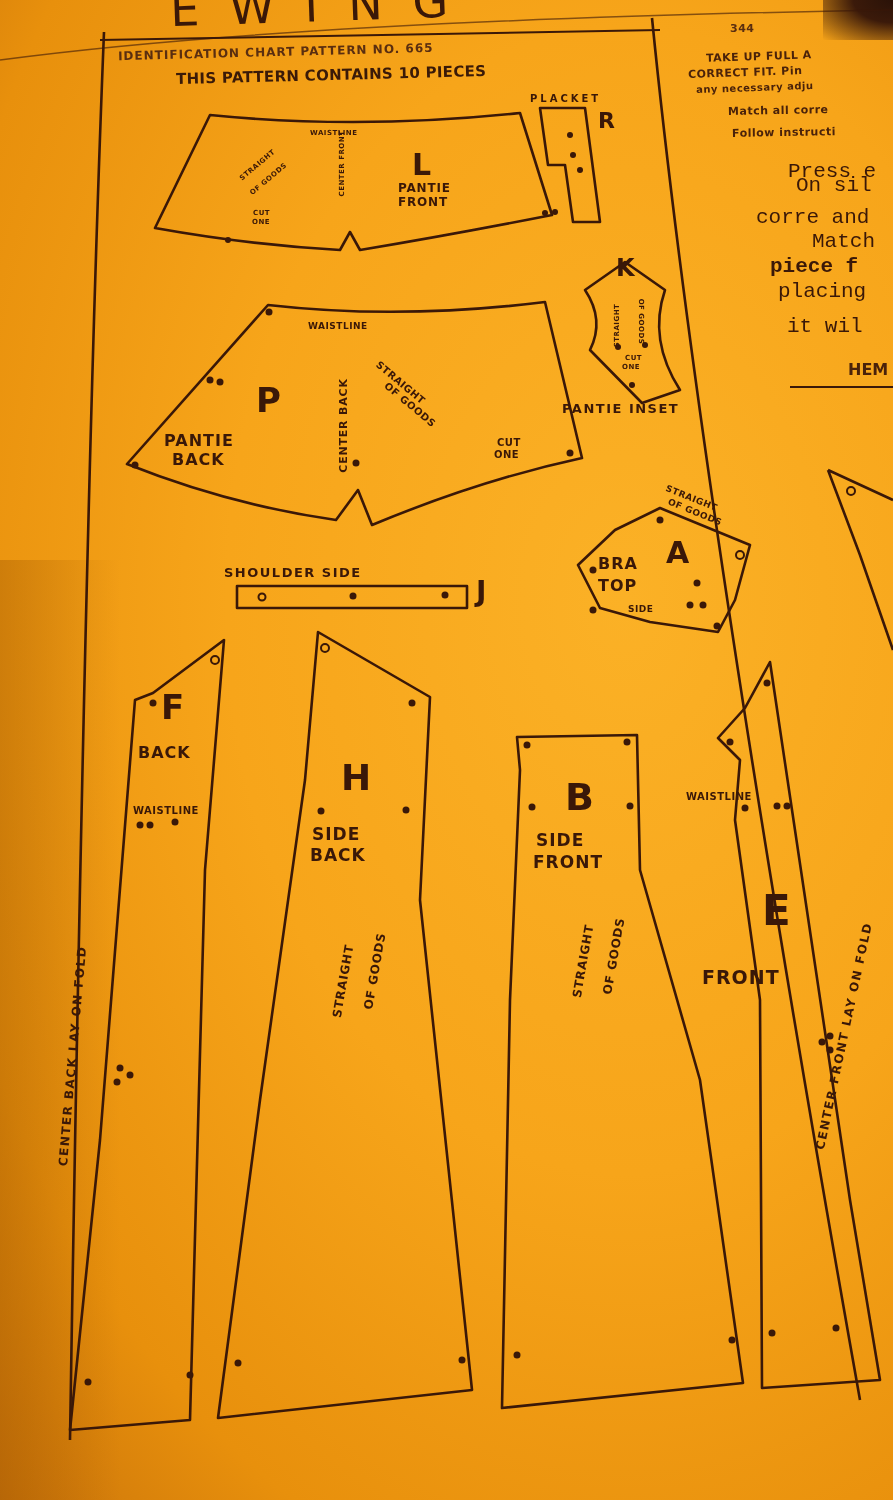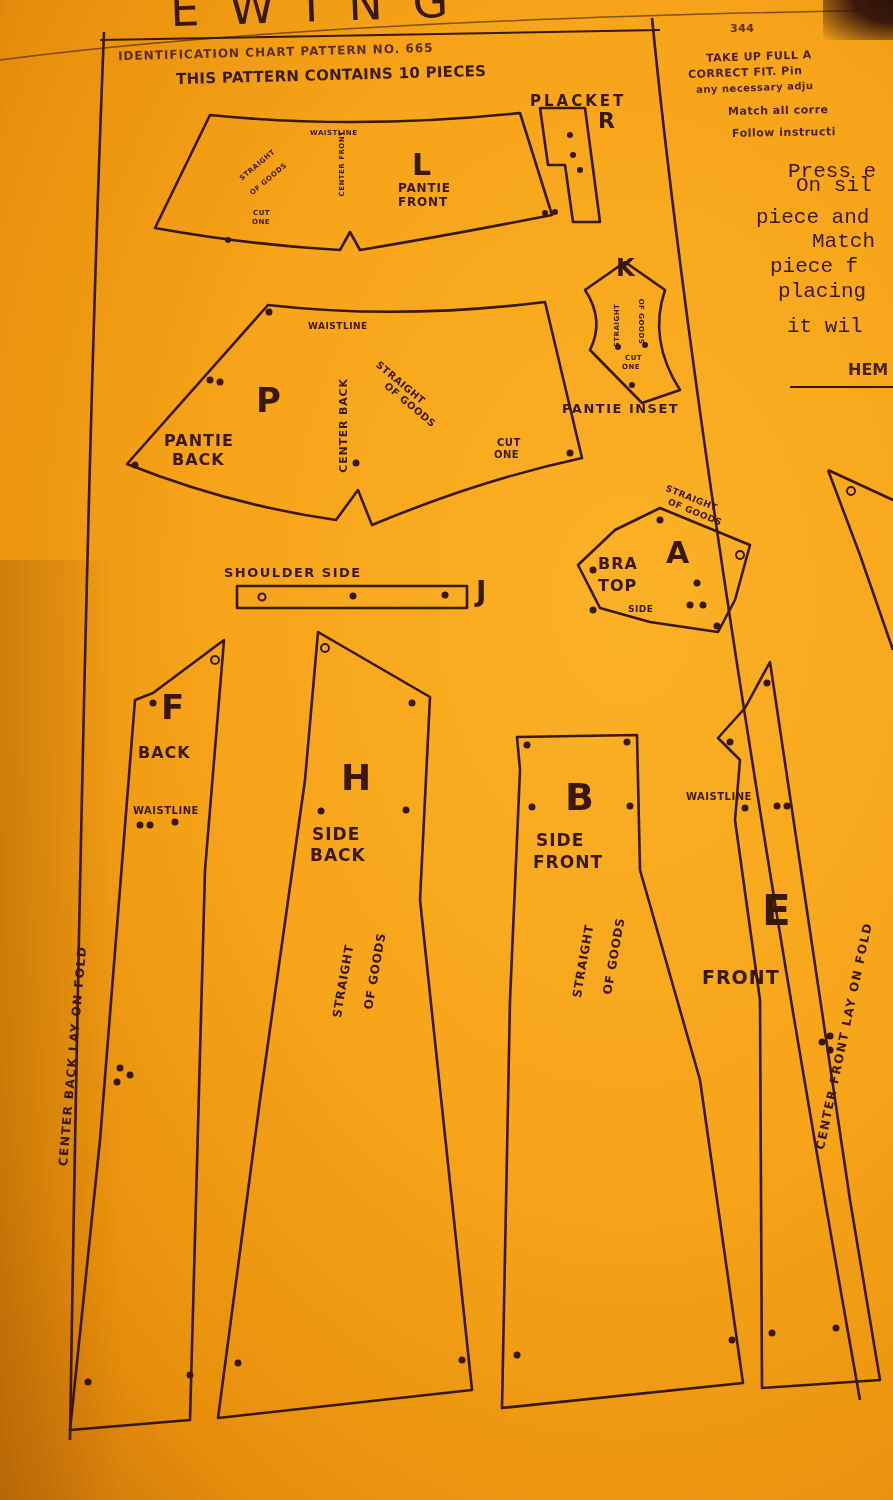--- a/index.html
+++ b/index.html
@@ -164,39 +164,39 @@
 
 <div class="instr small" style="left:730px;top:22px;color:#5a2e10;">344</div>
 <div class="instr small" style="left:706px;top:50px;transform:rotate(-2deg);">TAKE UP FULL A</div>
 <div class="instr small" style="left:688px;top:66px;transform:rotate(-2deg);">CORRECT FIT. Pin</div>
 <div class="instr small" style="left:696px;top:82px;font-size:10px;transform:rotate(-2deg);">any necessary adju</div>
 <div class="instr small" style="left:728px;top:104px;transform:rotate(-1deg);">Match all corre</div>
 <div class="instr small" style="left:732px;top:126px;transform:rotate(-1deg);">Follow instructi</div>
 
 <div class="instr mono" style="left:788px;top:160px;">Press e</div>
 <div class="instr mono" style="left:796px;top:174px;">On sil</div>
-<div class="instr mono" style="left:756px;top:206px;">piece and</div>
+<div class="instr mono" style="left:756px;top:206px;">corre and</div>
 <div class="instr mono" style="left:812px;top:230px;">Match</div>
-<div class="instr mono" style="left:770px;top:255px;">piece f</div>
+<div class="instr mono" style="left:770px;top:255px;font-weight:bold;">piece f</div>
 <div class="instr mono" style="left:778px;top:280px;">placing</div>
 <div class="instr mono" style="left:787px;top:315px;">it wil</div>
 <div class="instr" style="left:848px;top:360px;font-size:16px;font-weight:bold;">HEM</div>
 <div class="hem-rule"></div>
 
 <div class="piece-text big-letter" style="left:412px;top:150px;font-size:30px;">L</div>
 <div class="piece-text sm" style="left:398px;top:182px;">PANTIE</div>
 <div class="piece-text sm" style="left:398px;top:196px;">FRONT</div>
 <div class="piece-text tiny" style="left:310px;top:130px;font-size:7px;">WAISTLINE</div>
 <div class="piece-text tiny" style="left:236px;top:162px;font-size:7px;transform:rotate(-40deg);">STRAIGHT</div>
 <div class="piece-text tiny" style="left:246px;top:176px;font-size:7px;transform:rotate(-40deg);">OF GOODS</div>
 <div class="piece-text tiny" style="left:310px;top:160px;font-size:7px;transform:rotate(-90deg);">CENTER FRONT</div>
 <div class="piece-text tiny" style="left:253px;top:210px;font-size:7px;">CUT</div>
 <div class="piece-text tiny" style="left:252px;top:219px;font-size:7px;">ONE</div>
 
-<div class="piece-text tiny" style="left:530px;top:94px;font-size:15px;letter-spacing:3px;">PLACKET</div>
+<div class="piece-text tiny" style="left:530px;top:94px;font-size:10px;letter-spacing:3px;">PLACKET</div>
 <div class="piece-text" style="left:598px;top:110px;font-size:22px;font-weight:bold;">R</div>
 
 <div class="piece-text big-letter" style="left:256px;top:383px;font-size:34px;">P</div>
 <div class="piece-text label" style="left:164px;top:433px;font-size:16px;">PANTIE</div>
 <div class="piece-text label" style="left:172px;top:452px;font-size:16px;">BACK</div>
 <div class="piece-text tiny" style="left:308px;top:322px;">WAISTLINE</div>
 <div class="piece-text sm" style="left:296px;top:420px;transform:rotate(-90deg);font-size:11px;">CENTER BACK</div>
 <div class="piece-text tiny" style="left:370px;top:378px;font-size:10px;transform:rotate(40deg);">STRAIGHT</div>
 <div class="piece-text tiny" style="left:378px;top:400px;font-size:10px;transform:rotate(40deg);">OF GOODS</div>
 <div class="piece-text tiny" style="left:497px;top:438px;font-size:10px;">CUT</div>

